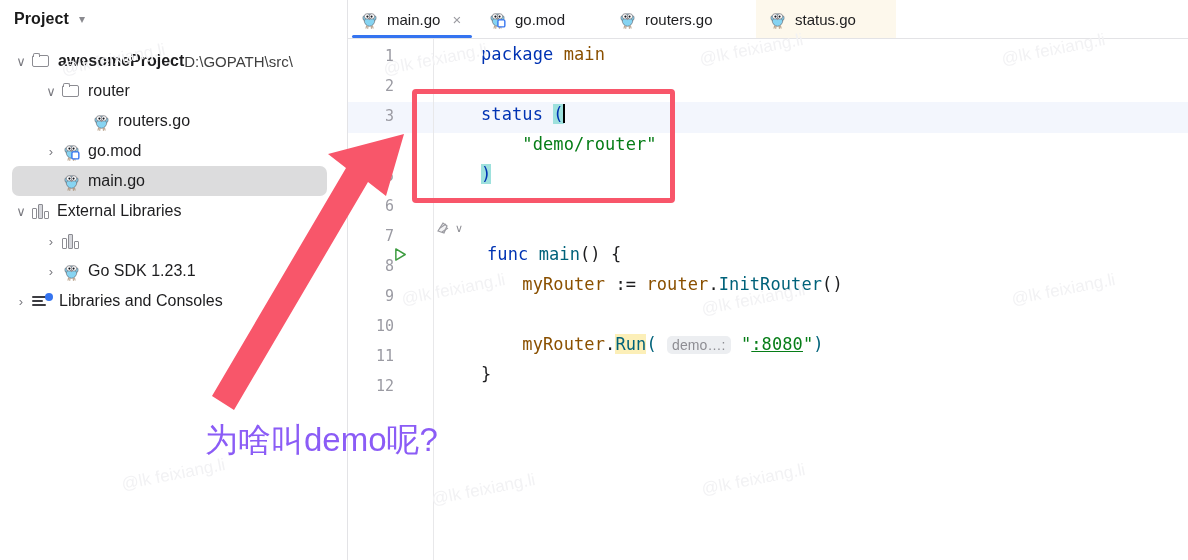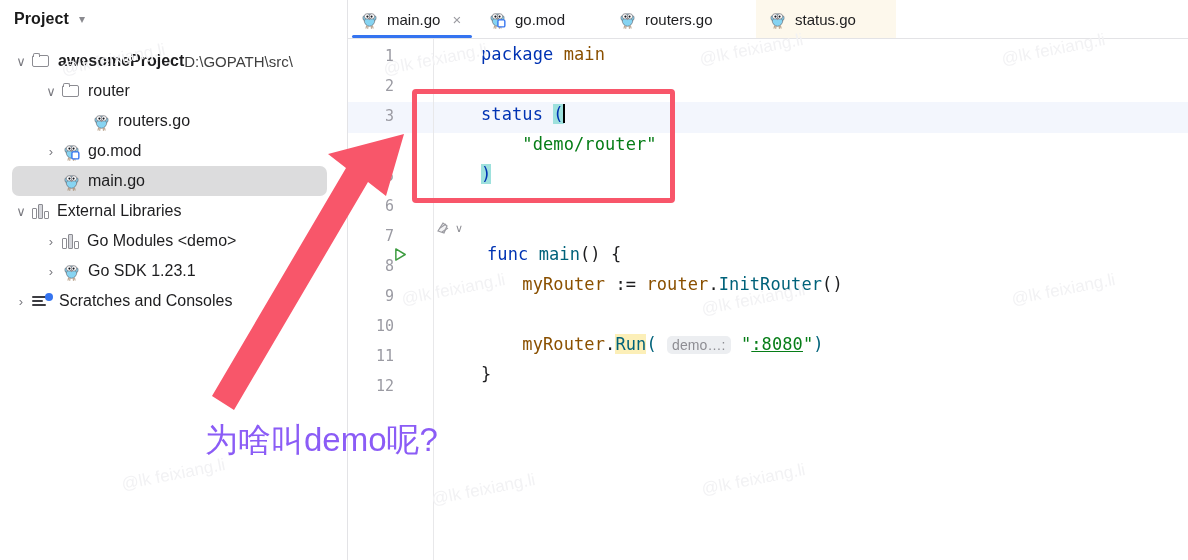--- a/index.html
+++ b/index.html
@@ -224,21 +224,20 @@
         </div>
         <div class="row">
           <span class="twisty" style="margin-left: 40px;">›</span>
           <span class="ico">
             <span class="libico">
               <i></i>
               <i></i>
               <i></i>
             </span>
           </span>
-          <span class="lbl">Go Modules &lt;demo&gt;</span>
         </div>
         <div class="row">
           <span class="twisty" style="margin-left: 40px;">›</span>
           <span class="ico">
             <svg class="gopher" width="19" height="19" viewBox="0 0 22 22">
               <ellipse cx="11" cy="11.6" rx="6.2" ry="7.2" fill="#86d4f2" stroke="#5a5a62" stroke-width="0.7"></ellipse>
               <ellipse cx="4.9" cy="9.2" rx="1.5" ry="2.6" fill="#86d4f2" stroke="#5a5a62" stroke-width="0.7"></ellipse>
               <ellipse cx="17.1" cy="9.2" rx="1.5" ry="2.6" fill="#86d4f2" stroke="#5a5a62" stroke-width="0.7"></ellipse>
               <circle cx="8.2" cy="7.4" r="3.1" fill="#ffffff" stroke="#5a5a62" stroke-width="0.7"></circle>
               <circle cx="13.8" cy="7.4" r="3.1" fill="#ffffff" stroke="#5a5a62" stroke-width="0.7"></circle>
@@ -254,21 +253,21 @@
         <div class="row">
           <span class="twisty" style="margin-left: 10px;">›</span>
           <span class="ico">
             <span class="scratch">
               <b></b>
               <b></b>
               <b></b>
               <s></s>
             </span>
           </span>
-          <span class="lbl">Scratches and Consoles</span>
+          <span class="lbl">Libraries and Consoles</span>
         </div>
       </div>
   </div>
 
   <div class="editor">
 
     <div class="tabbar" id="tabbar">
         <div class="tab active" style="left: 0px; width: 128px;">
           <span style="display: inline-flex;">
             <svg class="gopher" width="19" height="19" viewBox="0 0 22 22">

